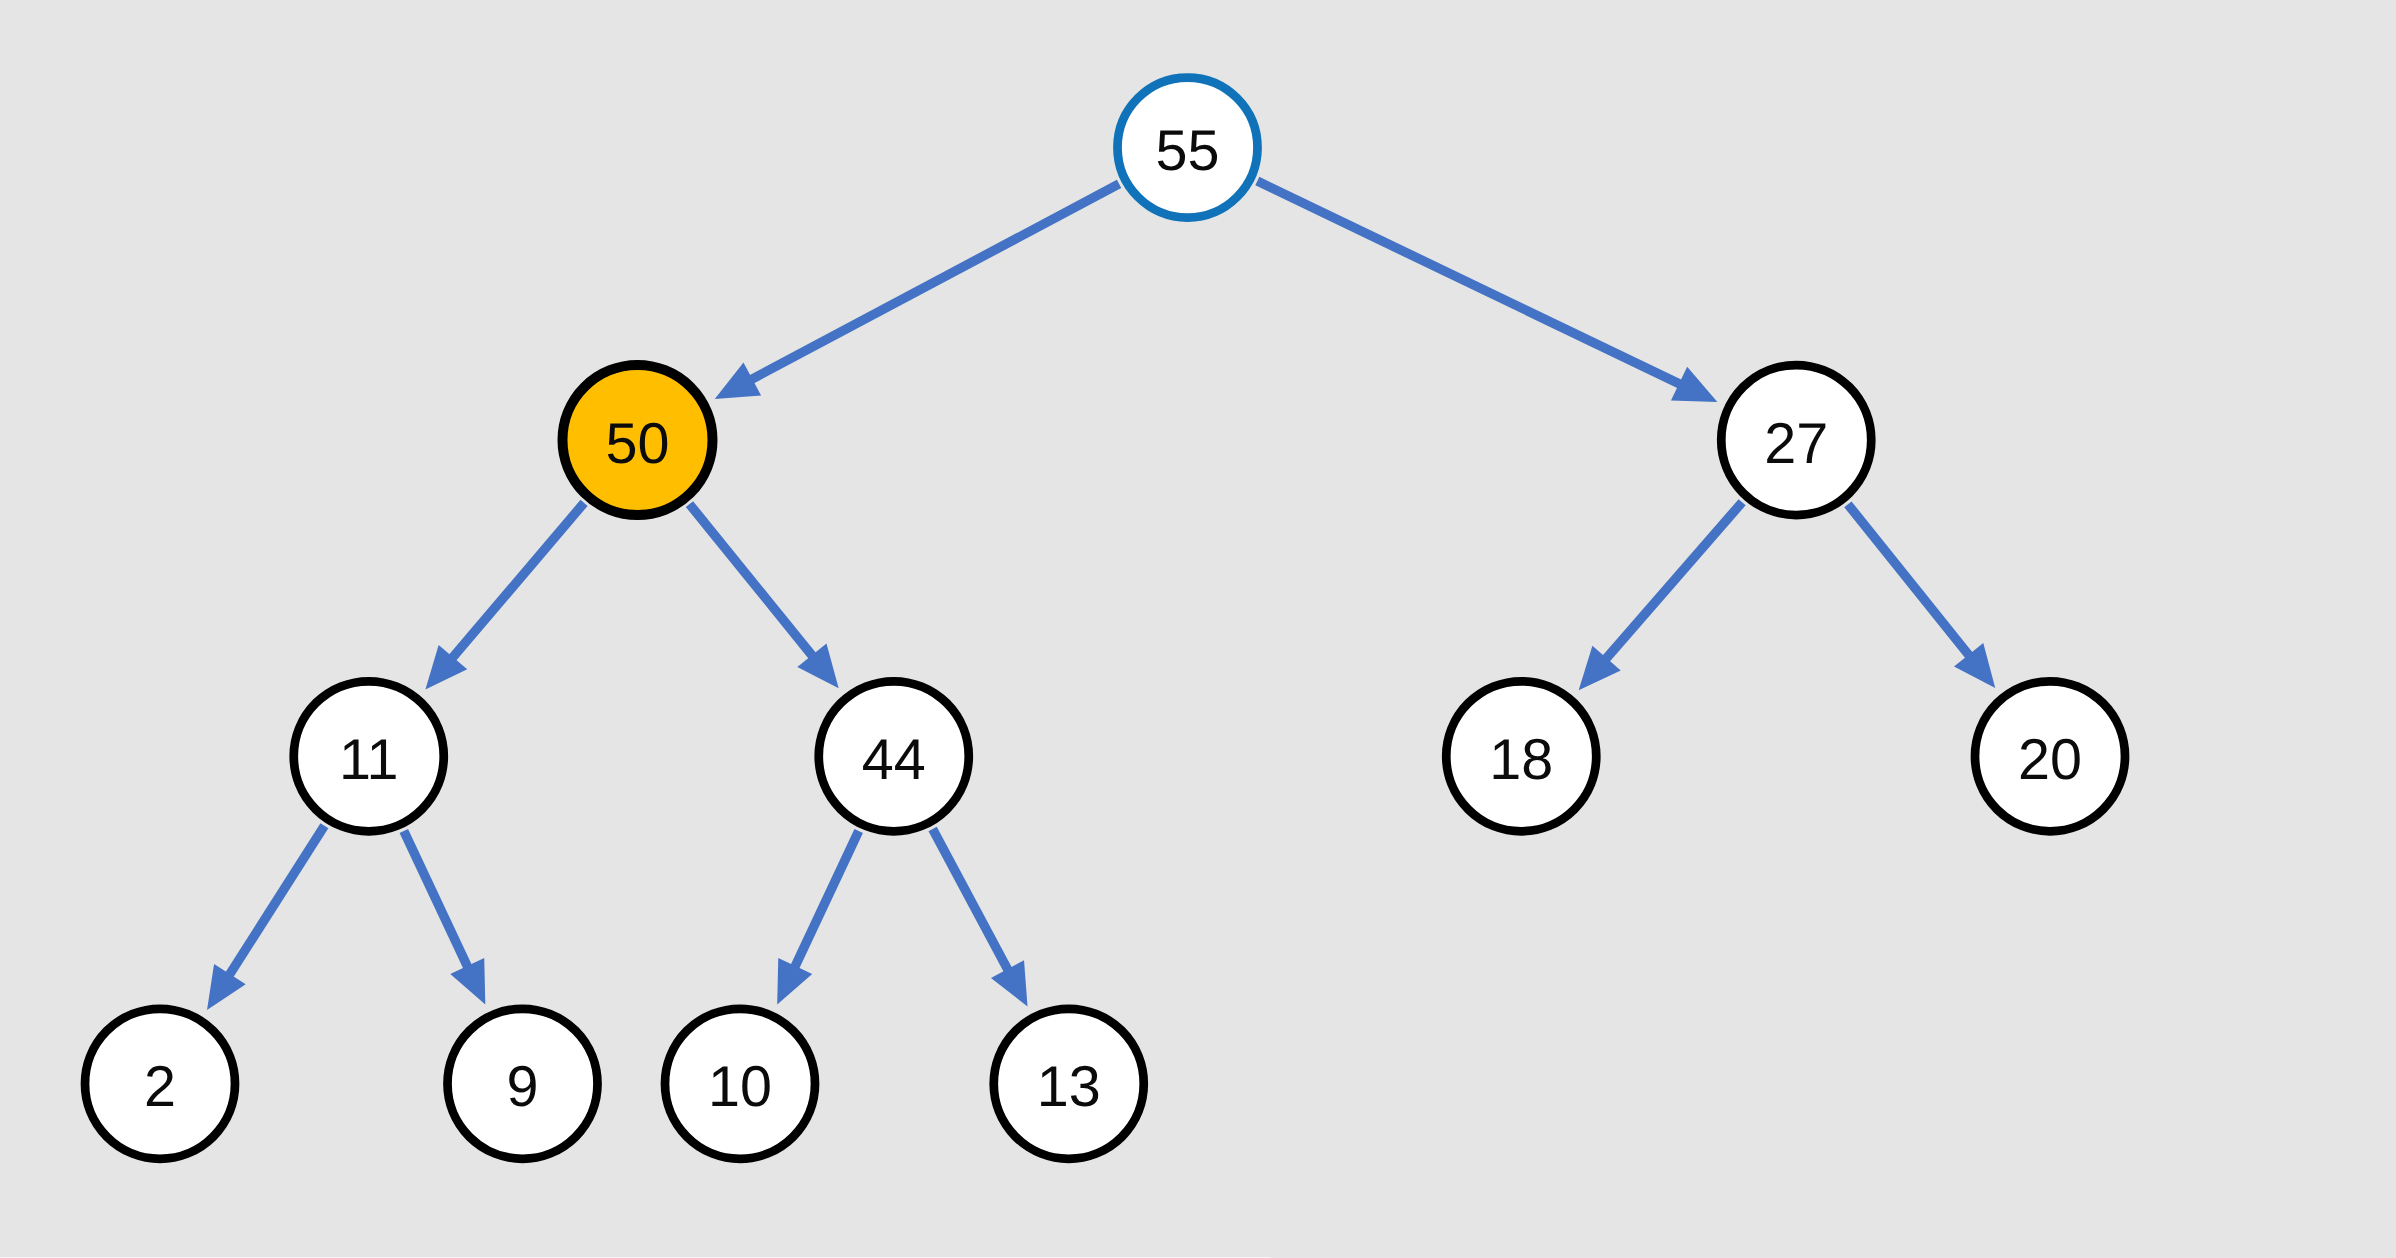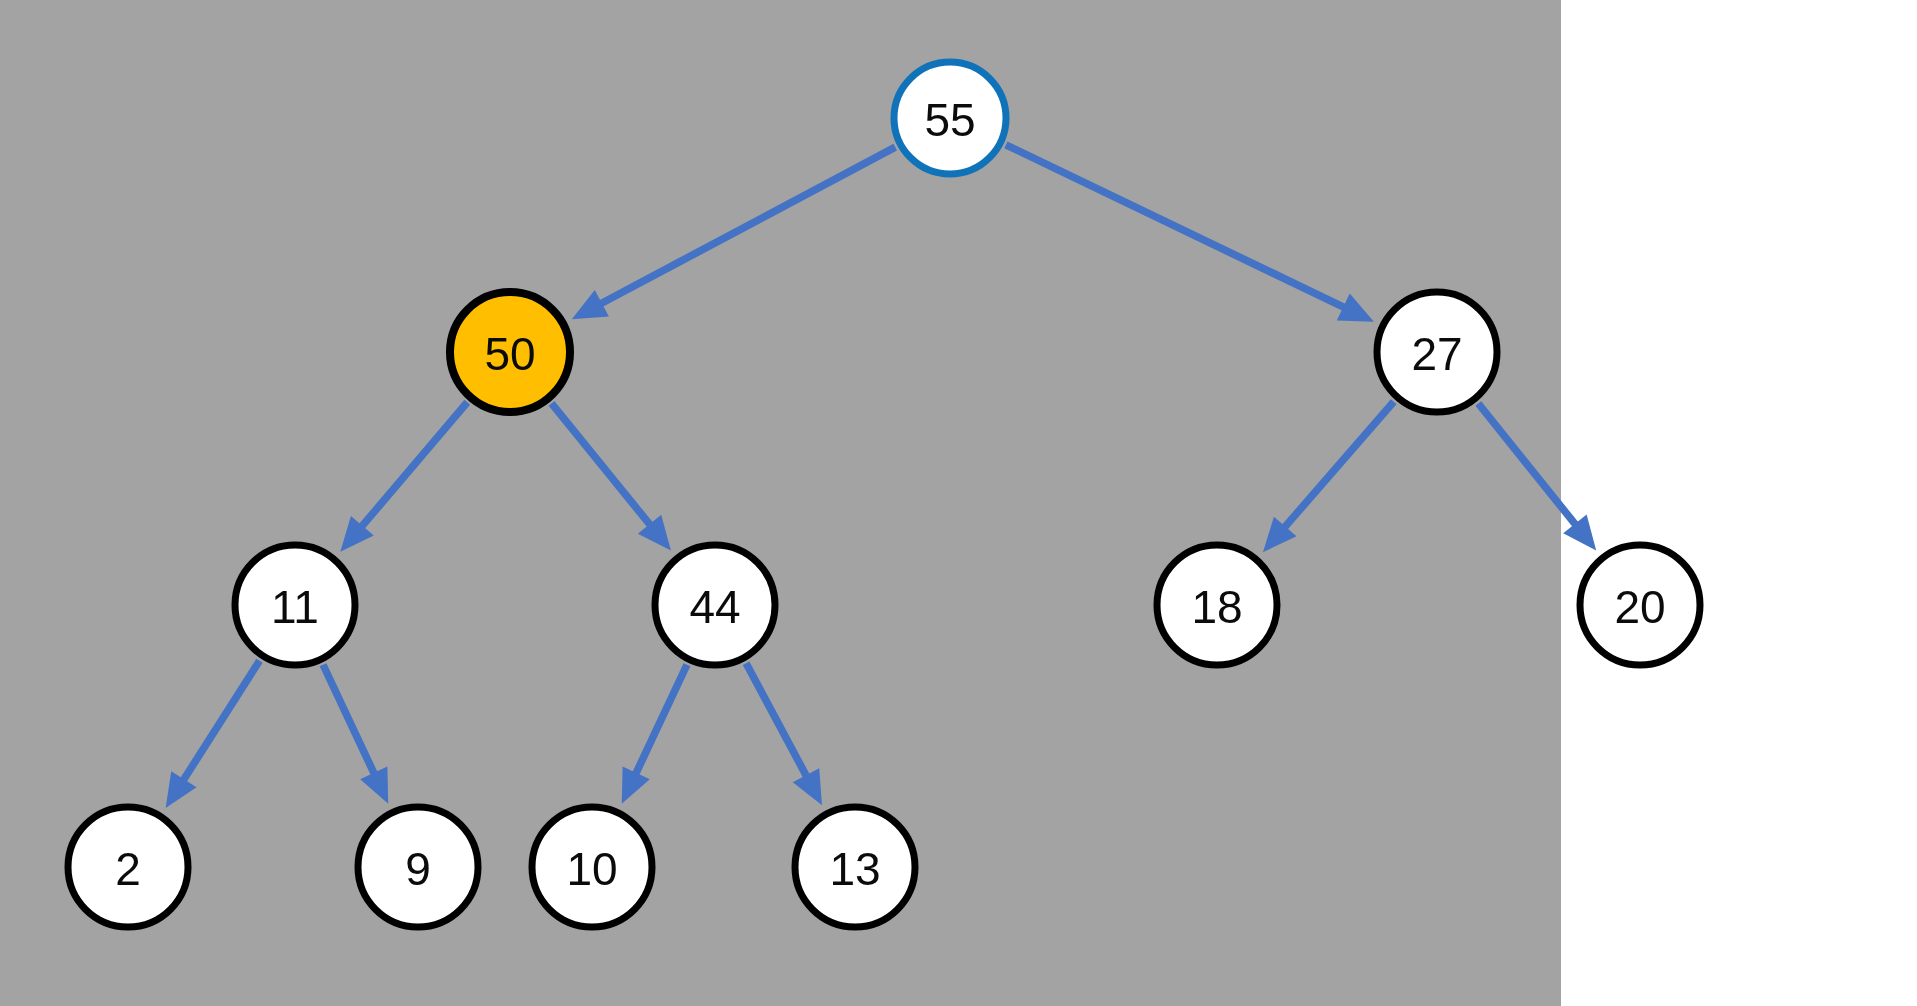--- a/index.html
+++ b/index.html
@@ -8,23 +8,23 @@
     background: #ffffff;
   }
   body {
     width: 1917px;
     height: 1006px;
     font-family: "Liberation Sans", sans-serif;
     overflow: hidden;
   }
   #diagram-root {
     position: relative;
-    width: 1561px;
+    width: 1917px;
     height: 1006px;
-    background: #a3a3a3;
+    background: #e5e5e5;
   }
   #tree-svg {
     position: absolute;
     top: 0;
     left: 0;
     width: 1917px;
     height: 1006px;
     display: block;
   }
   .node-circle {

